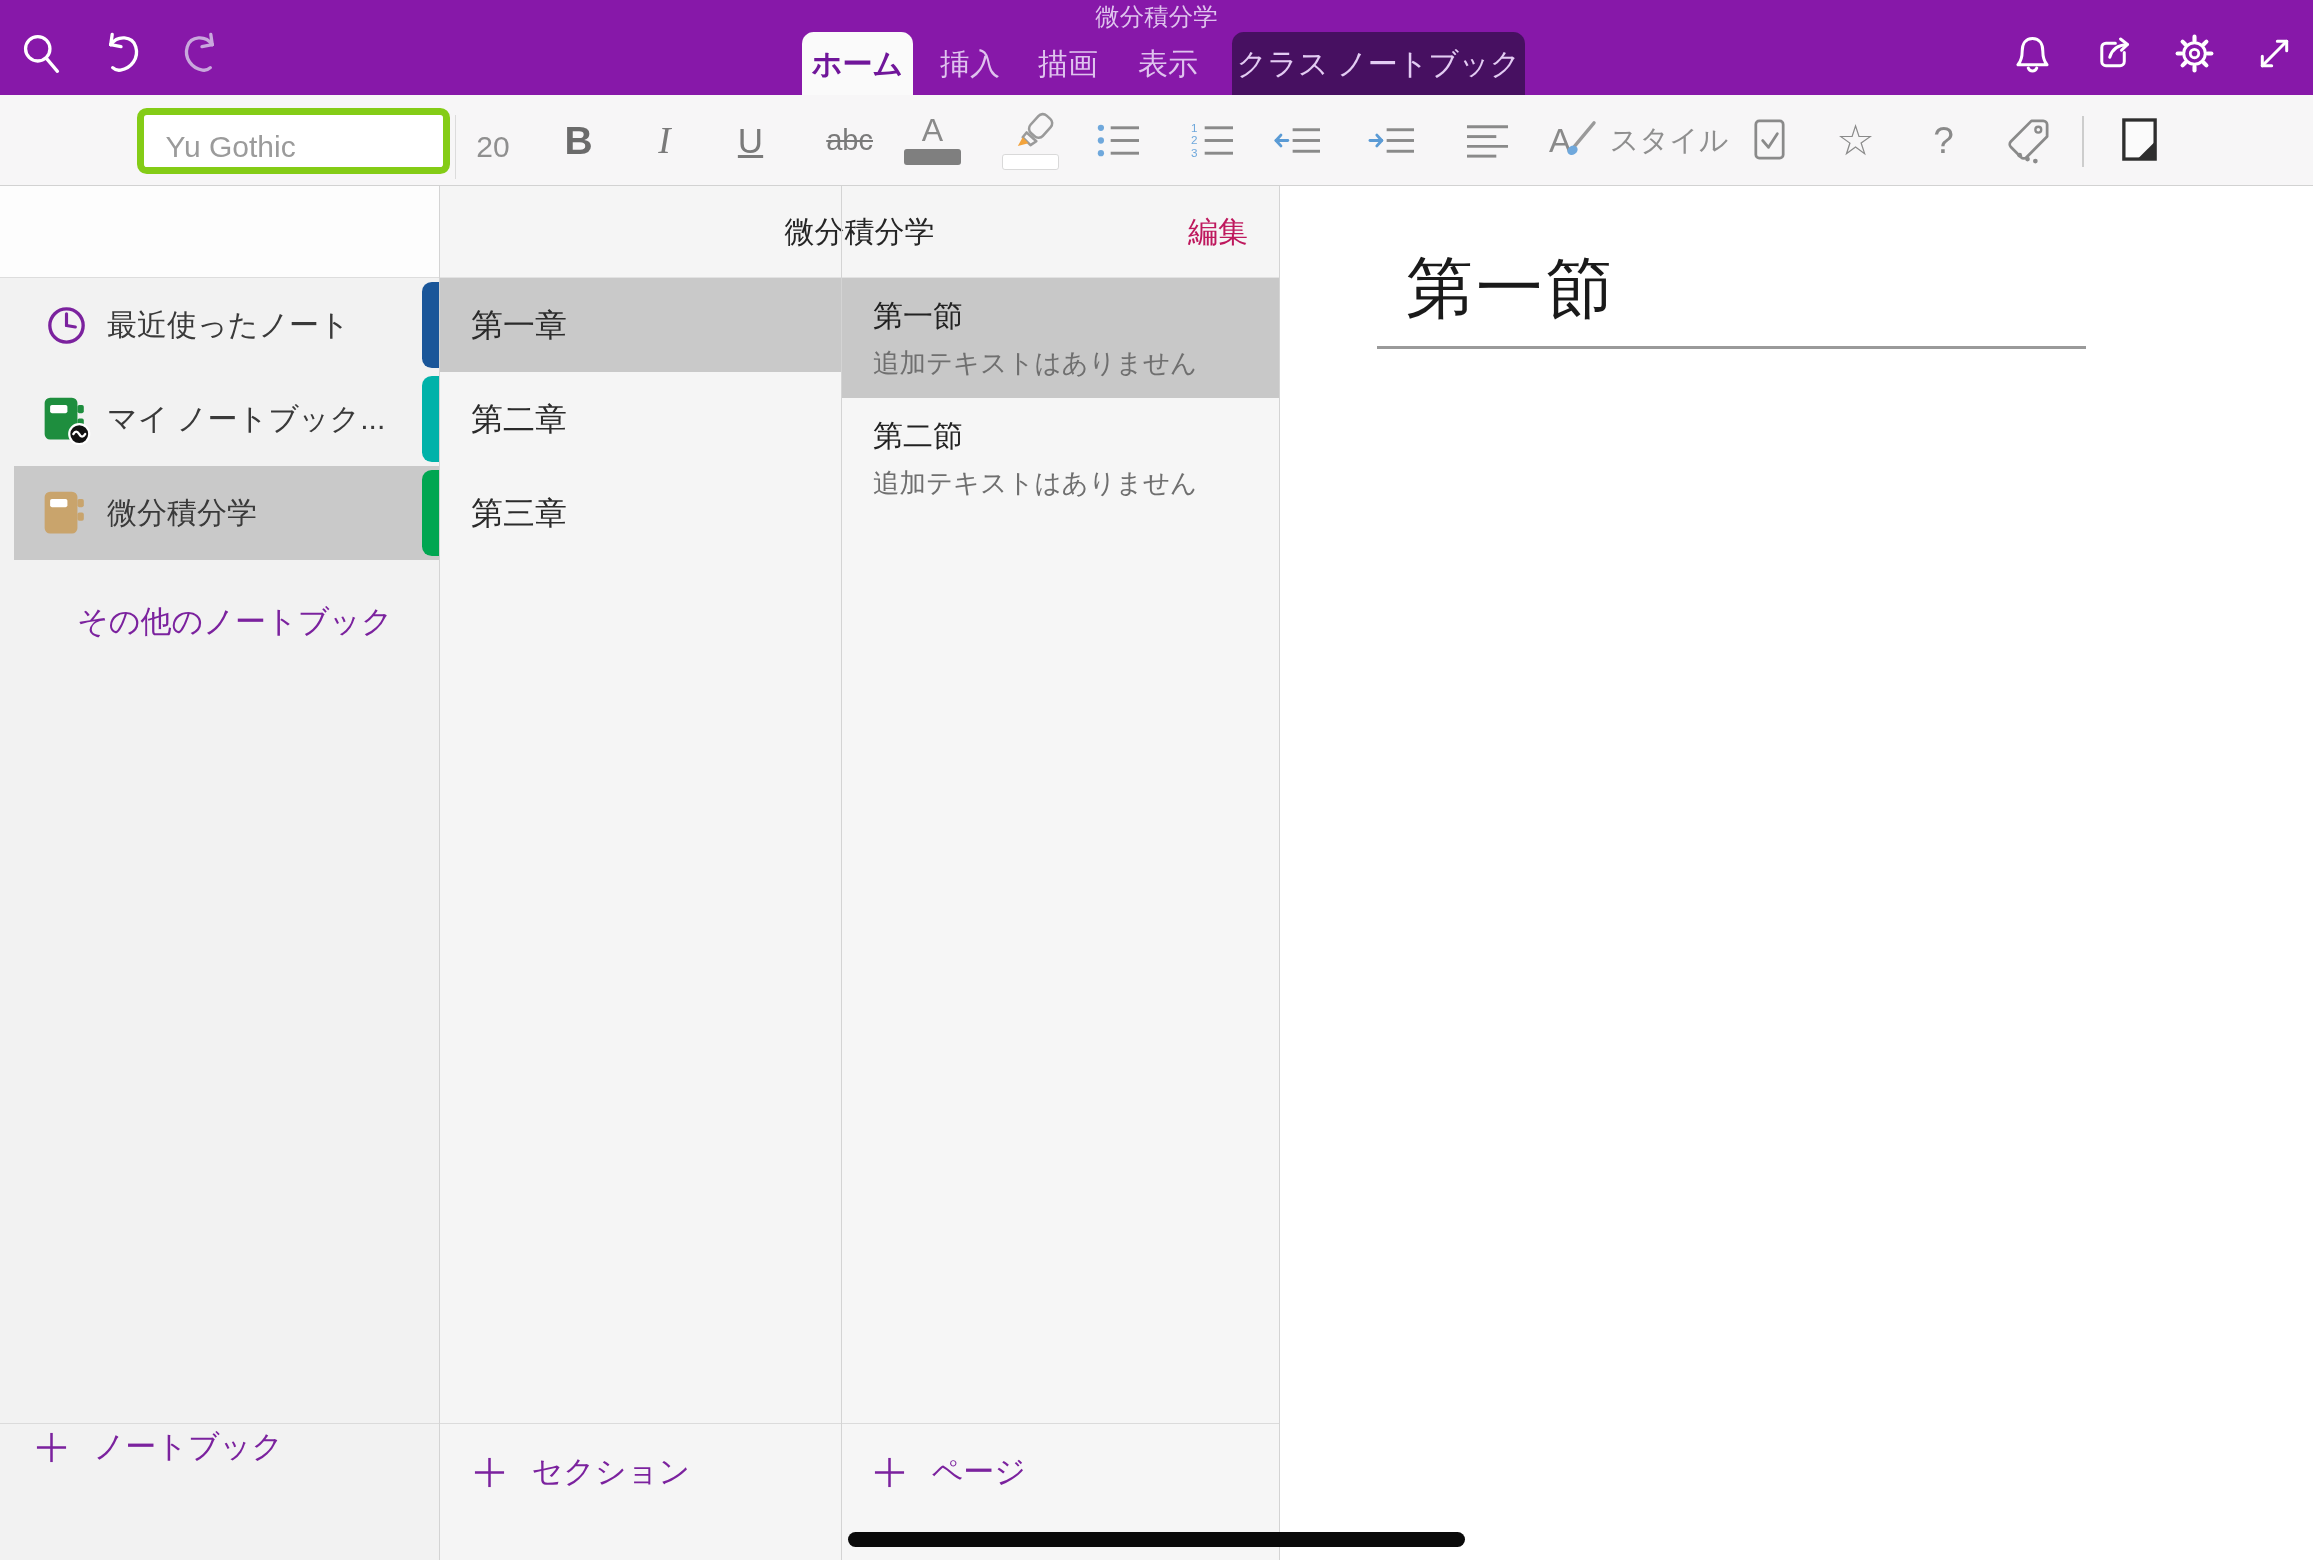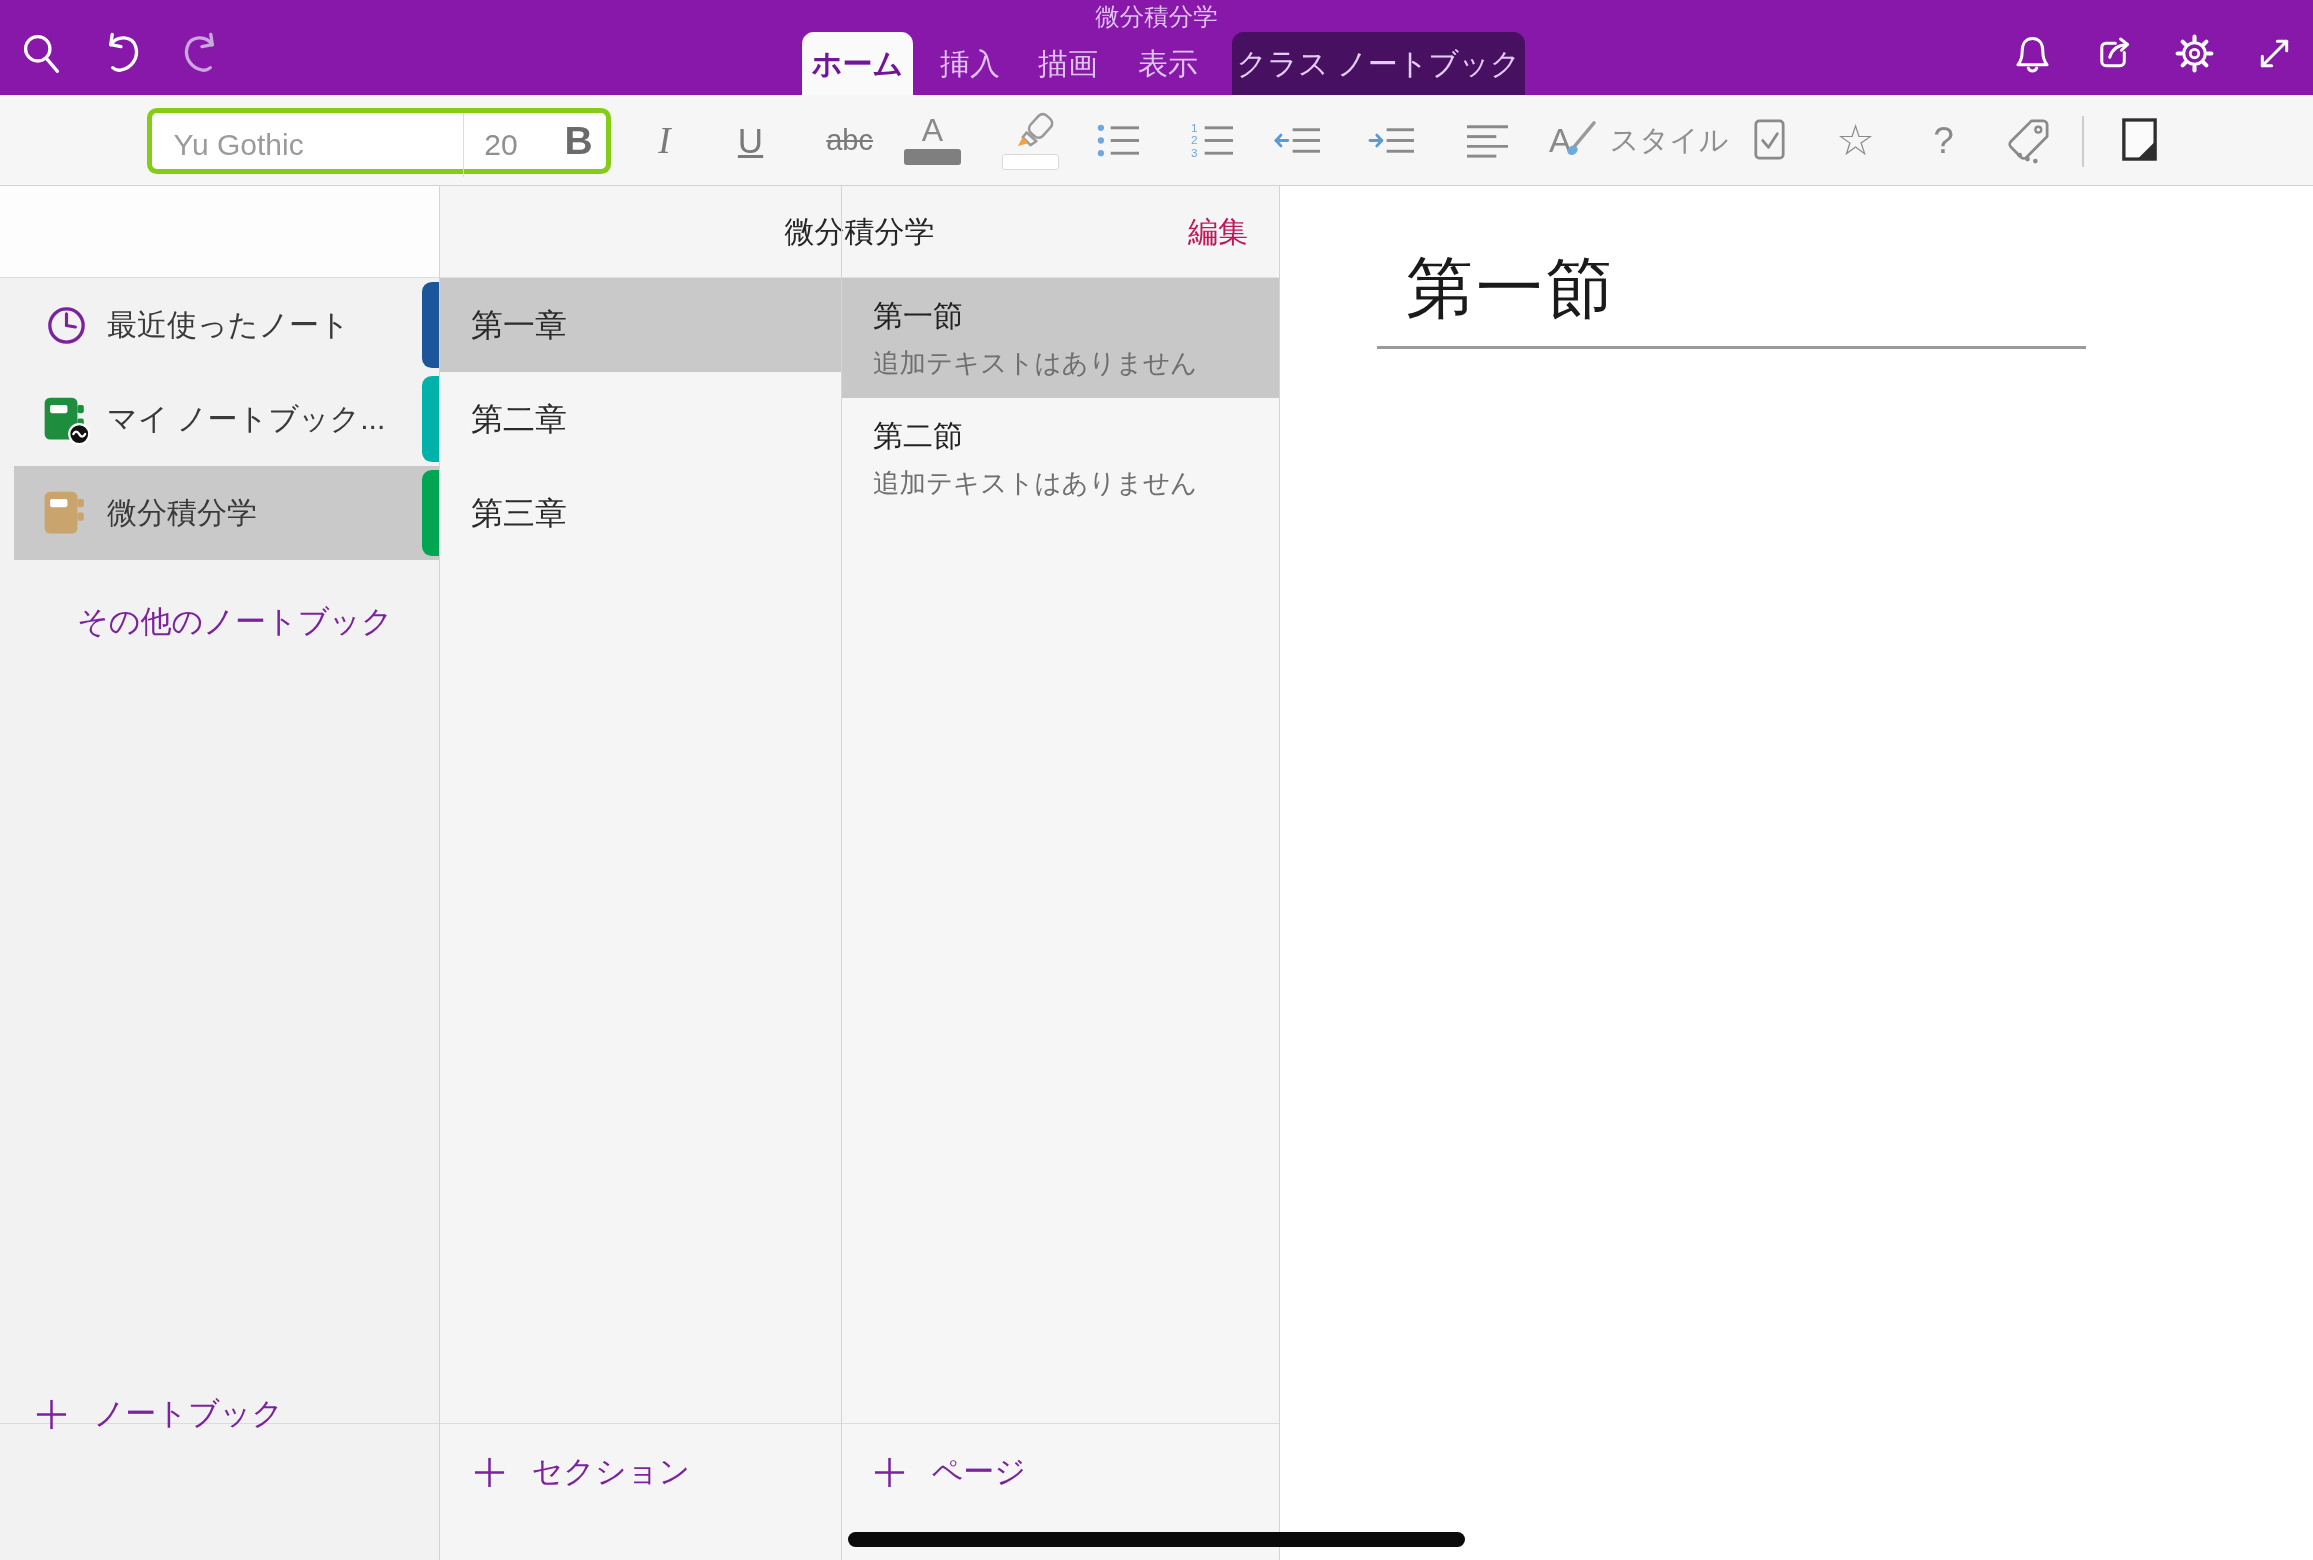--- a/index.html
+++ b/index.html
@@ -10,21 +10,21 @@
   .topbar{position:absolute;left:0;top:0;width:2313px;height:95px;background:#8718A9;}
   .tb-iconbtn{position:absolute;top:30px;width:47px;height:47px;display:flex;align-items:center;justify-content:center;cursor:pointer;background:none;border:none;padding:0;}
   .doc-title{position:absolute;top:2px;left:0;width:2313px;text-align:center;font-size:24.5px;color:#DFC3EE;height:29px;line-height:29px;}
   .tab{position:absolute;top:32px;height:63px;line-height:63px;font-size:30px;color:#DFC3EE;text-align:center;cursor:pointer;}
   .tab.plain{background:transparent;}
   .tab.active{background:#FAFAFA;color:#70169A;font-weight:bold;border-radius:11.8px 11.8px 0 0;}
   .tab.dark{background:#471061;color:#E3CCF3;border-radius:11.8px 11.8px 0 0;margin-left:9px;}
 
   
   .toolbar{position:absolute;left:0;top:95px;width:2313px;height:91px;background:#F7F6F7;border-bottom:1px solid #D2D2D2;}
-  .fontbox{position:absolute;left:147px;top:12.7px;width:464px;height:66px;background:#FFFFFF;border:5px solid #84cc16;border-radius:9.8px;}
+  .fontbox{position:absolute;left:137px;top:12.7px;width:313px;height:66px;background:#FFFFFF;border:7px solid #84cc16;border-radius:9.8px;}
   .fontbox .fname{position:absolute;left:21.6px;top:0;height:64px;line-height:64px;font-size:30px;color:#9B9B9B;}
   .fontbox .fdiv{position:absolute;left:311px;top:0;width:1px;height:64px;background:#DCDCDC;}
   .fontbox .fsize{position:absolute;left:312px;top:0;width:74px;height:64px;line-height:64px;text-align:center;font-size:30px;color:#8F8F8F;}
   .fmt{position:absolute;top:0;height:91px;display:flex;align-items:center;justify-content:center;color:#6E6E6E;cursor:pointer;background:none;border:none;padding:0;}
   .glyphB{font-size:39px;font-weight:bold;color:#6B6B6B;}
   .glyphI{font-size:37px;font-style:italic;font-family:"Liberation Serif","DejaVu Serif",serif;color:#7A7A7A;}
   .glyphU{font-size:35px;color:#7A7A7A;text-decoration:underline;}
   .glyphS{font-size:29px;color:#7A7A7A;text-decoration:line-through;}
   .stack{display:flex;flex-direction:column;align-items:center;gap:3.9px;}
   .swatch-dark{width:57px;height:16.7px;background:#7F7F7F;border-radius:2.9px;}
@@ -329,21 +329,21 @@
         <rect x="40" y="27" width="7" height="9" rx="2" fill="#C9A46C"></rect>
         <rect x="10" y="12" width="19" height="9" rx="2" fill="#FFFFFF"></rect>
       </svg>
       <span class="lbl">微分積分学</span>
       <span class="color-tab" style="background: rgb(0, 166, 81);"></span>
     </div>
 
     <span class="more-link">その他のノートブック</span>
 
     <span class="bottom-div" style="left:0;top:1237px;width:439px;"></span>
-    <button class="add-btn" style="left:35px;top:1181px;">
+    <button class="add-btn" style="left:35px;top:1214px;">
       <svg class="plus" viewBox="0 0 34 34">
           <line x1="17" y1="2" x2="17" y2="32" stroke="#7B229E" stroke-width="2.6"></line>
           <line x1="2" y1="17" x2="32" y2="17" stroke="#7B229E" stroke-width="2.6"></line>
         </svg>
       <span class="albl">ノートブック</span>
     </button>
   </div>
 
   <div class="panel-header">
     <span class="ph-title">微分積分学</span>

